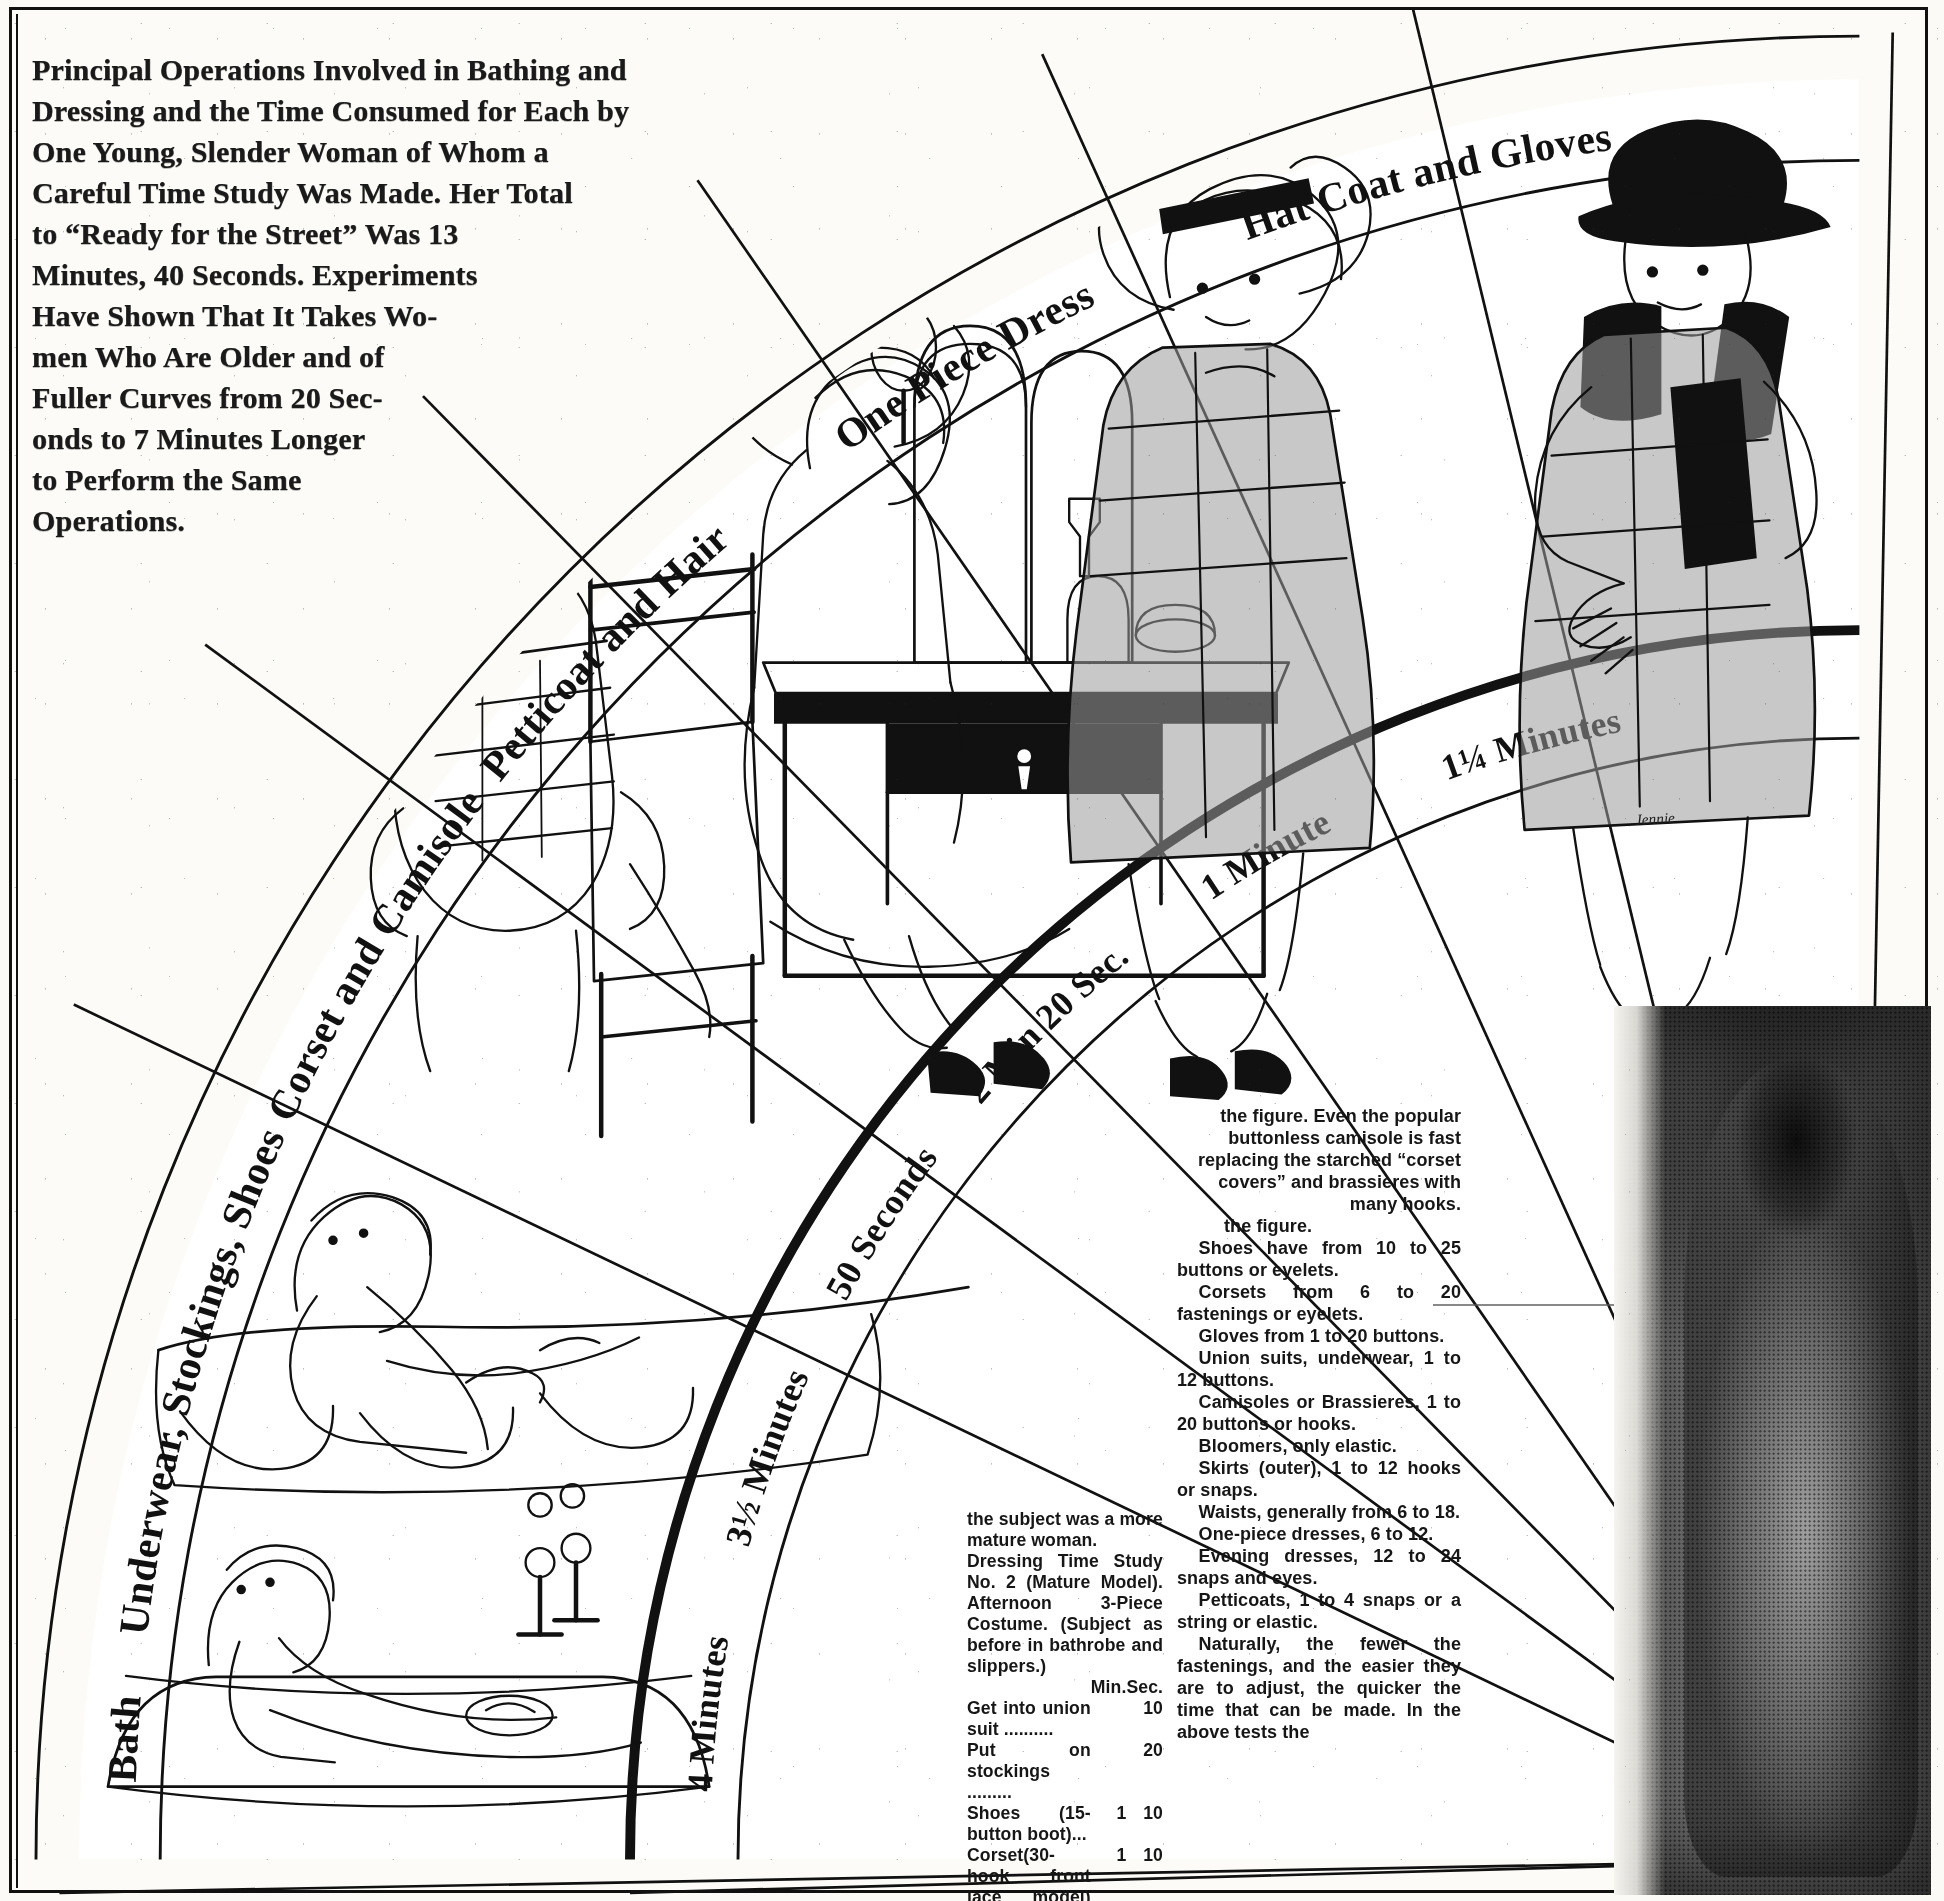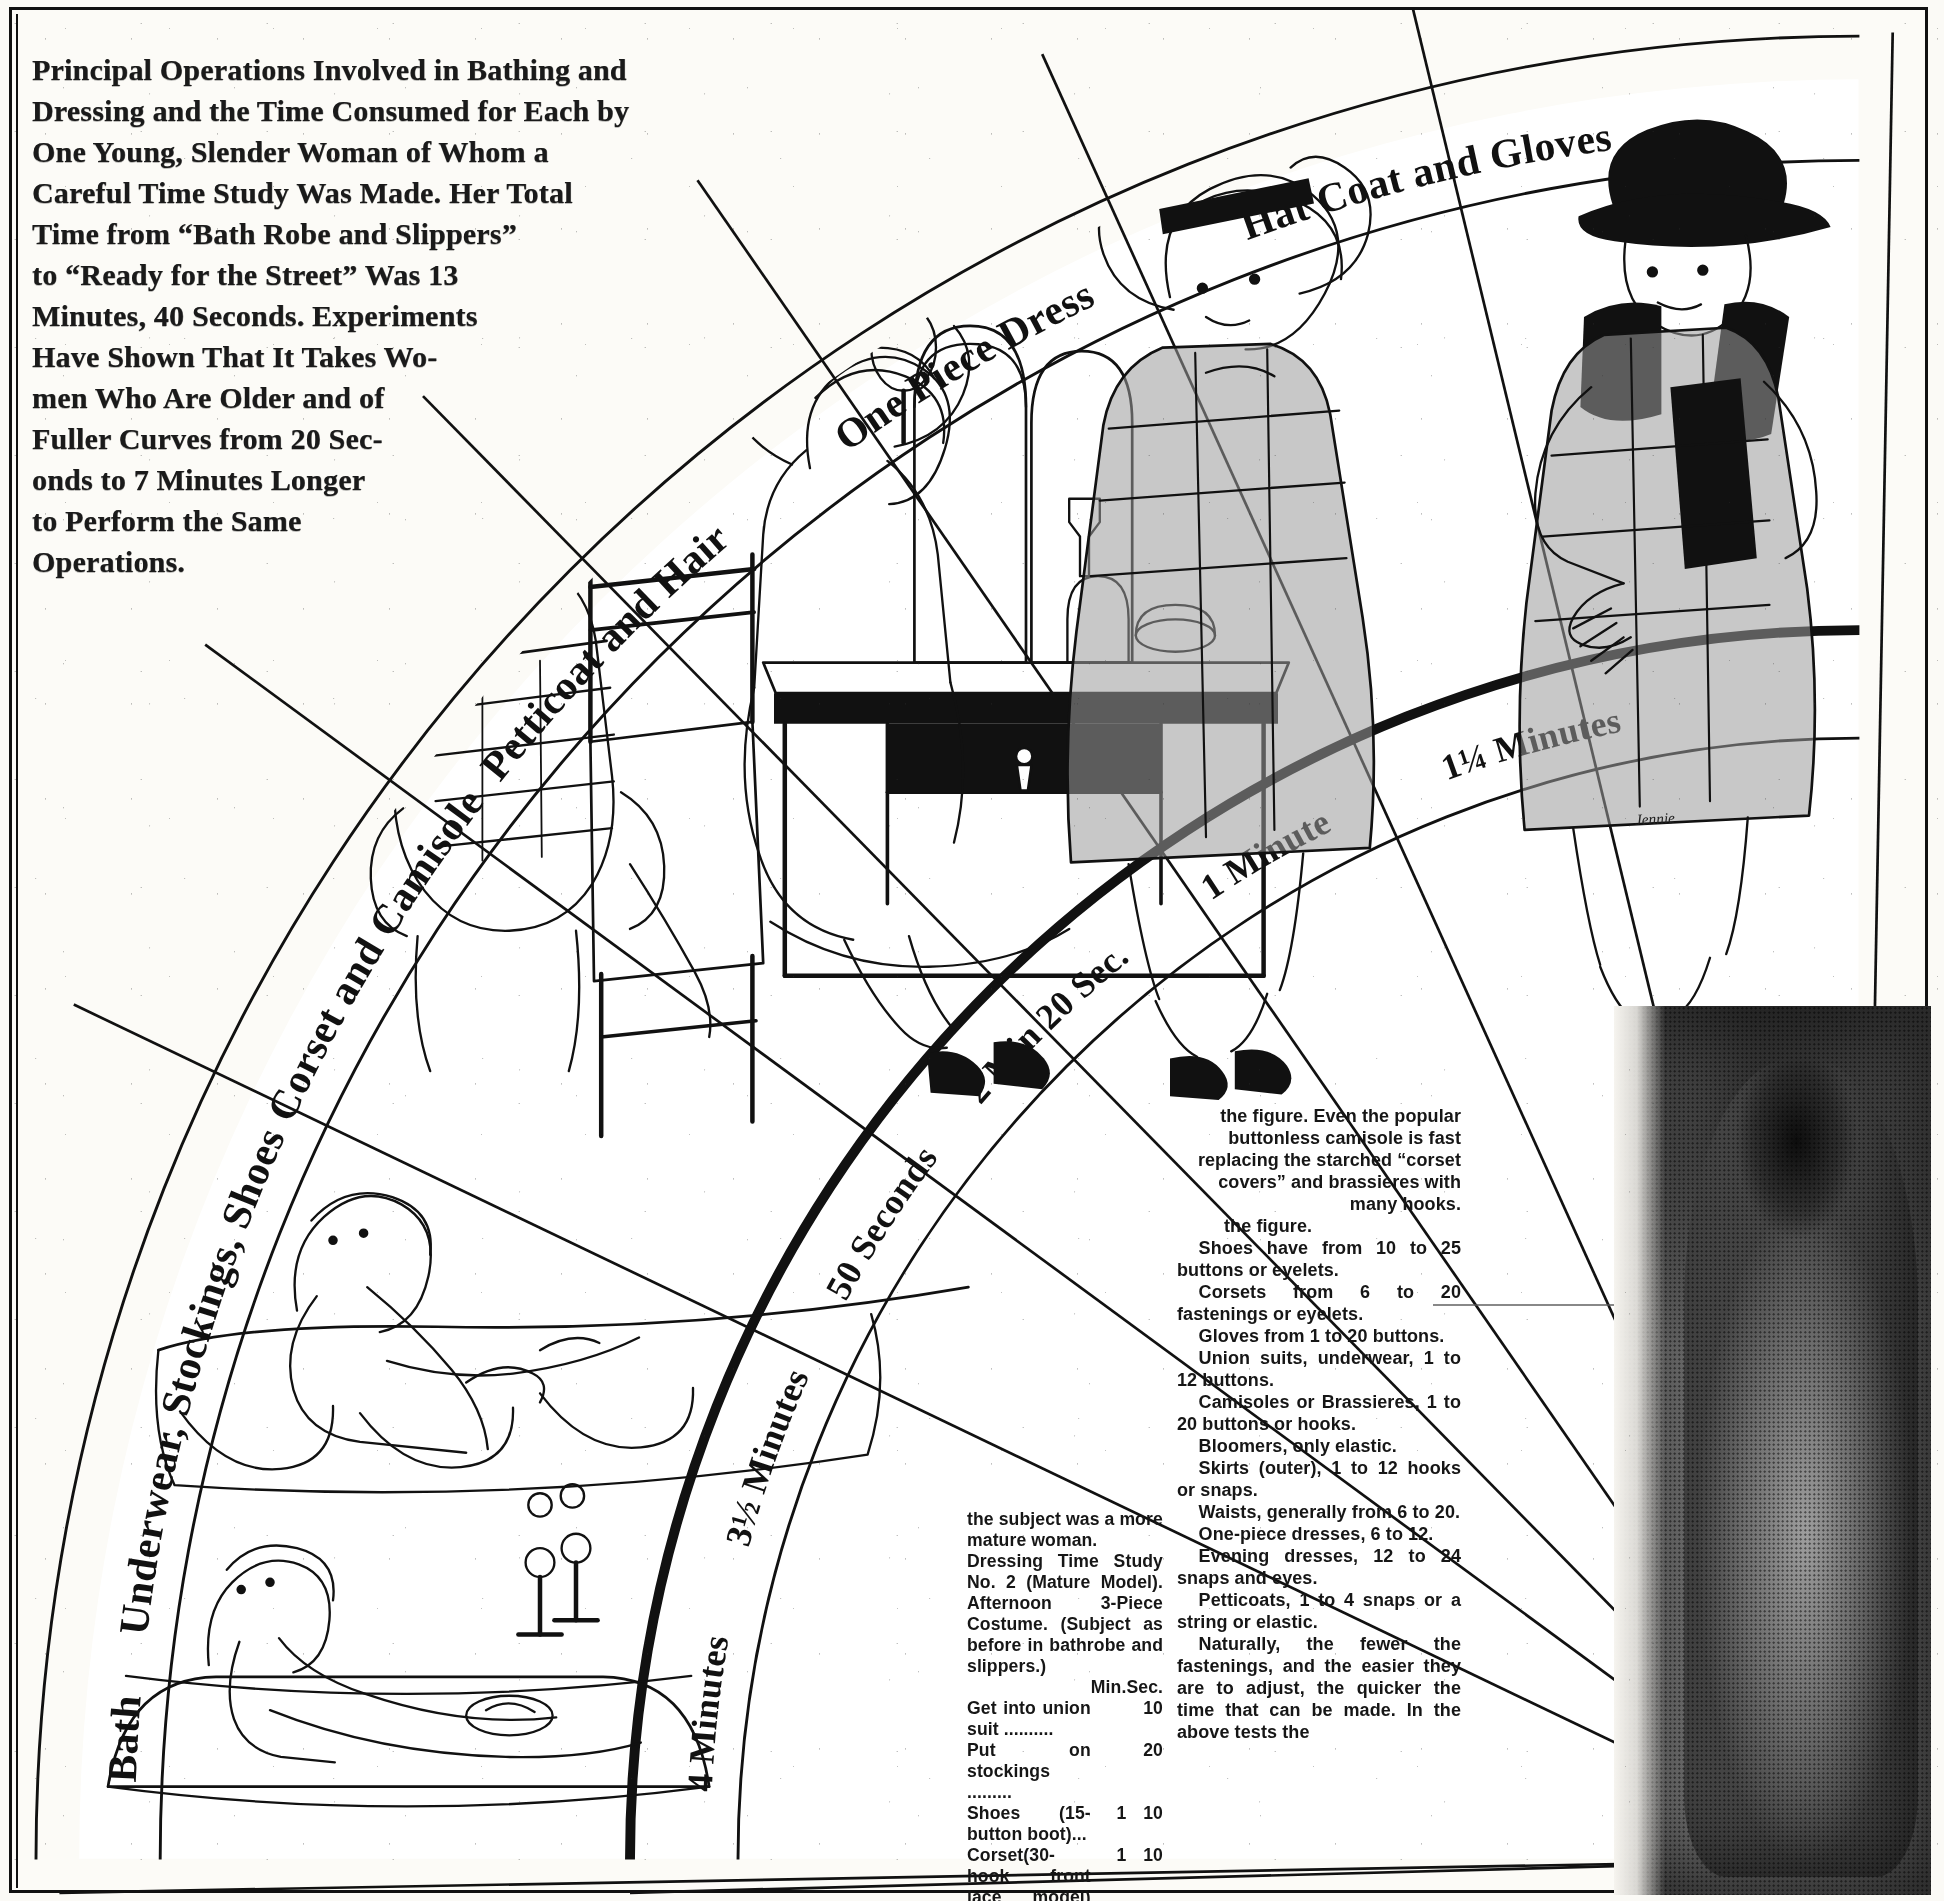--- a/index.html
+++ b/index.html
@@ -129,21 +129,20 @@
 
 <div id="page">
   <div id="frame"></div>
   <div id="inner-frame"></div>
 
   <div id="headline">
     <span class="ln">Principal Operations Involved in Bathing and</span>
     <span class="ln">Dressing and the Time Consumed for Each by</span>
     <span class="ln">One Young, Slender Woman of Whom a</span>
     <span class="ln">Careful Time Study Was Made.  Her Total</span>
-    <span class="ln">Time from “Bath Robe and Slippers”</span>
     <span class="ln">to “Ready for the Street” Was 13</span>
     <span class="ln">Minutes, 40 Seconds. Experiments</span>
     <span class="ln">Have Shown That It Takes Wo-</span>
     <span class="ln">men Who Are Older and of</span>
     <span class="ln">Fuller Curves from 20 Sec-</span>
     <span class="ln">onds to 7 Minutes Longer</span>
     <span class="ln">to Perform  the  Same</span>
     <span class="ln">Operations.</span>
   </div>
 
@@ -432,21 +431,21 @@
   <div id="col-right" class="col">
     <p class="lead">the figure. Even the popular buttonless camisole is fast replacing the starched “corset covers” and brassieres with many hooks.</p>
     <p class="ni">the figure.</p>
     <p>Shoes have from 10 to 25 buttons or eyelets.</p>
     <p>Corsets from 6 to 20 fastenings or eyelets.</p>
     <p>Gloves from 1 to 20 buttons.</p>
     <p>Union suits, underwear, 1 to 12 buttons.</p>
     <p>Camisoles or Brassieres, 1 to 20 buttons or hooks.</p>
     <p>Bloomers, only elastic.</p>
     <p>Skirts (outer), 1 to 12 hooks or snaps.</p>
-    <p>Waists, generally from 6 to 20.</p>
+    <p>Waists, generally from 6 to 18.</p>
     <p>One-piece dresses, 6 to 12.</p>
     <p>Evening dresses, 12 to 24 snaps and eyes.</p>
     <p>Petticoats, 1 to 4 snaps or a string or elastic.</p>
     <p>Naturally, the fewer the fastenings, and the easier they are to adjust, the quicker the time that can be made.  In the above tests the</p>
   </div>
 
   <div class="rule" style="left:1433px;top:1304px;width:198px;"></div>
 
   <div id="photo">
     <div class="figure"></div>

